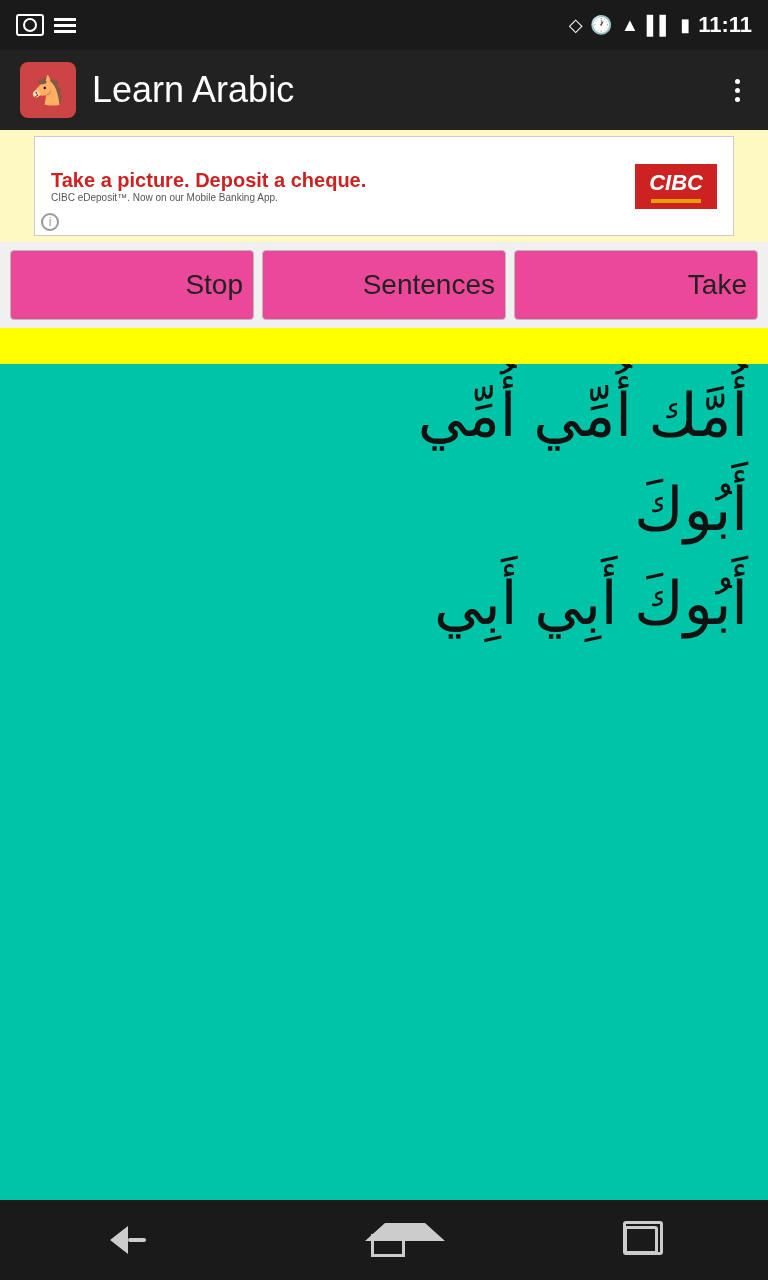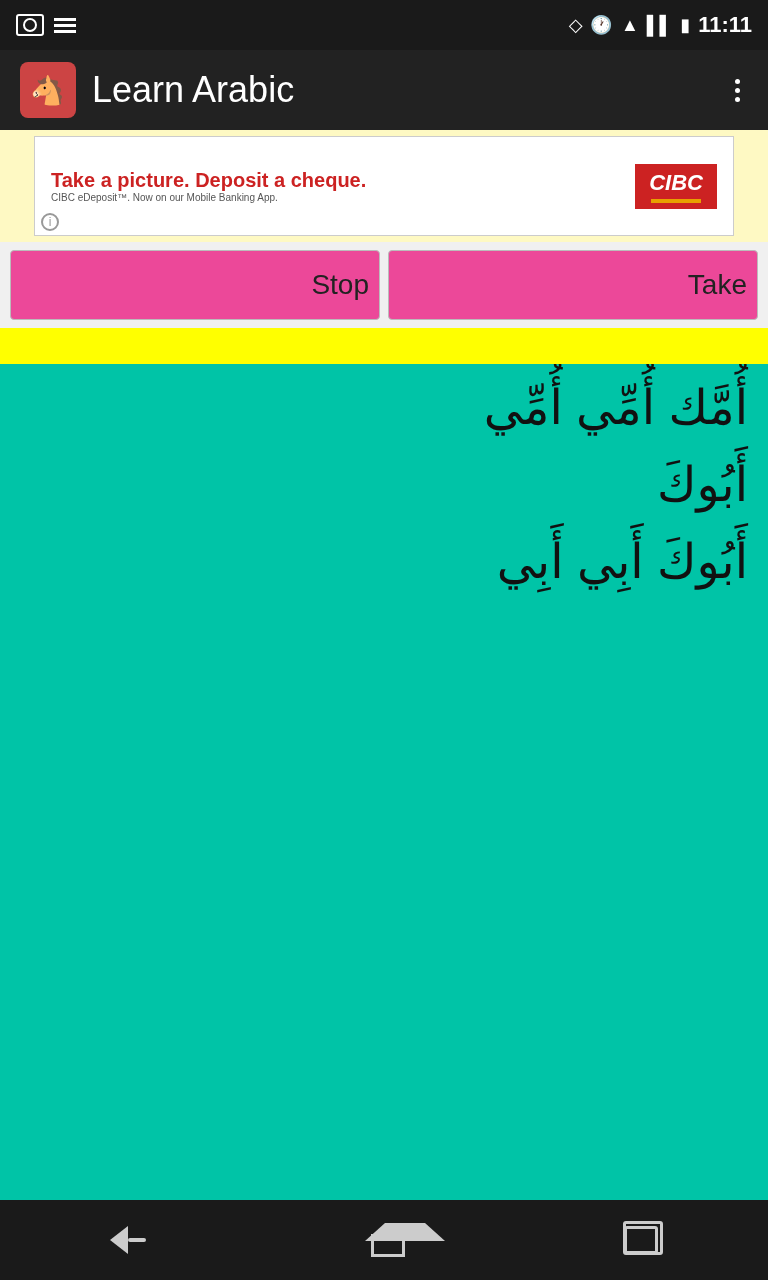--- a/index.html
+++ b/index.html
@@ -210,21 +210,21 @@
 
     
     .arabic-content {
       background: #00c4a7;
       flex: 1;
       overflow: hidden;
       padding: 10px 20px;
       direction: rtl;
     }
     .arabic-line {
-      font-size: 48px;
+      font-size: 60px;
       color: #111;
       margin-bottom: 10px;
       line-height: 1.4;
       text-align: right;
       font-family: 'Arial', sans-serif;
     }
 
     
     .nav-bar {
       background: #1a1a1a;
@@ -363,20 +363,21 @@
       <div class="ad-logo-sub"></div>
     </div>
     <div class="ad-info-icon">
       <span>i</span>
     </div>
   </div>
 </div>
 
 <div class="buttons-row">
   <button class="btn">Stop</button>
+  <button class="btn">Sentences</button>
   <button class="btn">Take</button>
 </div>
 
 <div class="highlight-bar"></div>
 
 <div class="arabic-content">
   <div class="arabic-line">أُمَّك أُمِّي أُمِّي</div>
   <div class="arabic-line">أَبُوكَ</div>
   <div class="arabic-line">أَبُوكَ أَبِي أَبِي</div>
 </div>

